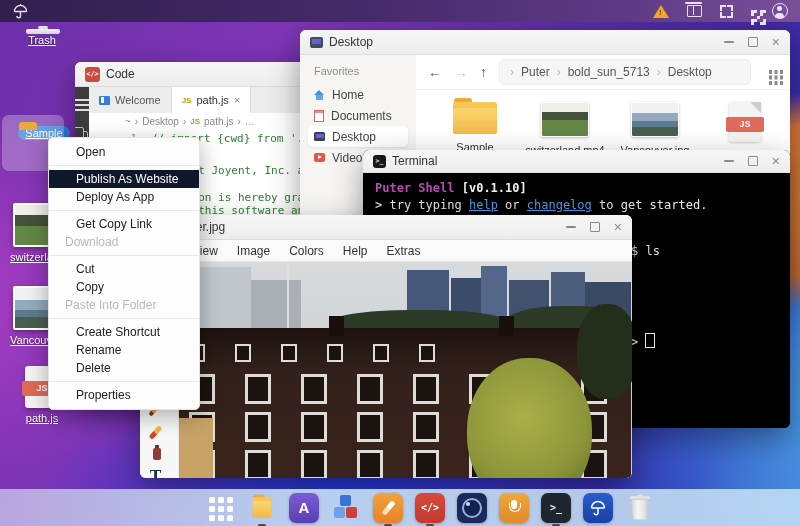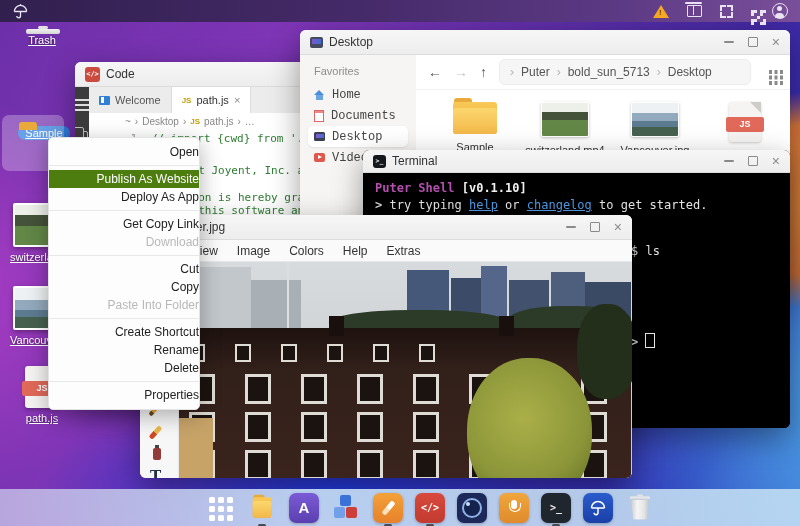--- a/index.html
+++ b/index.html
@@ -84,21 +84,21 @@
   #codeline .ln{width:48px;text-align:right;color:#9a9a9a;}
   #codeline .ct{margin-left:14px;color:#2e7d32;white-space:pre;}
   .frag{position:absolute;left:96px;font:11px "DejaVu Sans Mono",monospace;color:#2e7d32;white-space:pre;}
   
   #fm-win{left:300px;top:30px;width:490px;height:260px;z-index:3;}
   .fm-ico{position:relative;width:13px;height:11px;background:#454a5e;border-radius:2px;}
   .fm-ico:before{content:"";position:absolute;left:2px;top:2px;width:9px;height:5px;background:linear-gradient(100deg,#7f57c8,#3b6fd4);}
   #fm-body{display:flex;height:236px;}
   #fm-side{width:130px;background:#f6f5f3;padding:10px 8px 0 8px;box-sizing:border-box;}
   #fm-side .hdr{font-size:11px;color:#8d8d8d;margin:0 0 7px 6px;}
-  .sb-item{display:flex;align-items:center;gap:7px;height:21px;padding-left:6px;font-size:12px;color:#444;border-radius:5px;font-family:Liberation Mono, monospace;}
+  .sb-item{display:flex;align-items:center;gap:7px;height:21px;padding-left:6px;font-size:12px;color:#444;border-radius:5px;}
   .sb-item.active{background:#fff;box-shadow:0 1px 2px rgba(0,0,0,.08);}
   .ic-home{position:relative;width:11px;height:10px;}
   .ic-home:before{content:"";position:absolute;left:0;top:0;border-left:5.5px solid transparent;border-right:5.5px solid transparent;border-bottom:5px solid #4a90d9;}
   .ic-home:after{content:"";position:absolute;left:2px;top:5px;width:7px;height:5px;background:#6aa5e0;}
   .ic-doc{width:8px;height:10px;background:#fff;border:1px solid #d66;box-shadow:inset 0 2px #e88;}
   .ic-pic{width:11px;height:9px;border-radius:2px;background:linear-gradient(#7ec8c0 0 55%,#5a9e62 55%);}
   .ic-desk{position:relative;width:11px;height:9px;background:#3a3f52;border-radius:1.5px;}
   .ic-desk:before{content:"";position:absolute;left:1.5px;top:1.5px;width:8px;height:4.5px;background:linear-gradient(100deg,#8a5ad0,#3b6fd4);}
   .ic-vid{position:relative;width:11px;height:9px;background:#e2574c;border-radius:2px;}
   .ic-vid:before{content:"";position:absolute;left:4px;top:2.2px;border-top:2.3px solid transparent;border-bottom:2.3px solid transparent;border-left:4px solid #fff;}
@@ -152,22 +152,22 @@
   .wrow.small .w{width:12px;height:14px;border-width:2.5px;}
   .chim{position:absolute;width:15px;height:20px;background:#190f0c;top:-12px;}
   .treeline{position:absolute;background:#2c3a28;border-radius:45%;}
   .tree-y{position:absolute;left:288px;top:96px;width:125px;height:150px;border-radius:48%;
     background:radial-gradient(circle at 45% 40%,#aaaf48 0%,#8c9639 55%,#6d7a2a 80%);}
   .tree-d{position:absolute;left:398px;top:42px;width:60px;height:95px;border-radius:45%;background:#232e1b;}
   .mast{position:absolute;left:108px;top:0;width:2px;height:80px;background:#dedede;}
   
   #cmenu{position:absolute;left:48px;top:137px;width:152px;z-index:6;background:#fdfdfd;border-radius:5px;
     box-shadow:0 6px 22px rgba(0,0,0,.3);border:1px solid #e3e3e3;padding:5px 0;box-sizing:border-box;}
-  .cm-item{height:18px;line-height:18px;padding-left:27px;font-size:12px;color:#222;white-space:nowrap;text-align:right;}
-  .cm-item.hl{background:#4d7c0f;color:#fff;}
+  .cm-item{height:18px;line-height:18px;padding-left:27px;font-size:12px;color:#222;white-space:nowrap;}
+  .cm-item.hl{background:#0f172a;color:#fff;}
   .cm-item.dis{color:#b8b8b8;padding-left:16px;}
   .cm-sep{height:1px;background:#e8e8e8;margin:4px 0;}
   
   #taskbar{position:absolute;left:0;bottom:0;width:800px;height:37px;z-index:7;
     background:linear-gradient(90deg,rgba(196,190,230,.82),rgba(205,228,245,.88) 38%,rgba(199,226,244,.85));
     display:flex;align-items:center;gap:12px;padding-left:205px;box-sizing:border-box;}
   .tb-item{position:relative;width:30px;height:30px;display:flex;align-items:center;justify-content:center;}
   .tb-sq{width:30px;height:30px;border-radius:7px;display:flex;align-items:center;justify-content:center;box-shadow:0 1px 3px rgba(0,0,0,.25);}
   .dash{position:absolute;bottom:-4px;left:11px;width:8px;height:2.5px;background:#4a4a55;border-radius:2px;}
   .launch{width:6px;height:6px;border-radius:1.5px;background:#fff;color:#fff;box-shadow:9px 0,18px 0,0 9px,9px 9px,18px 9px,0 18px,9px 18px,18px 18px;margin:-16px 0 0 -16px;}

